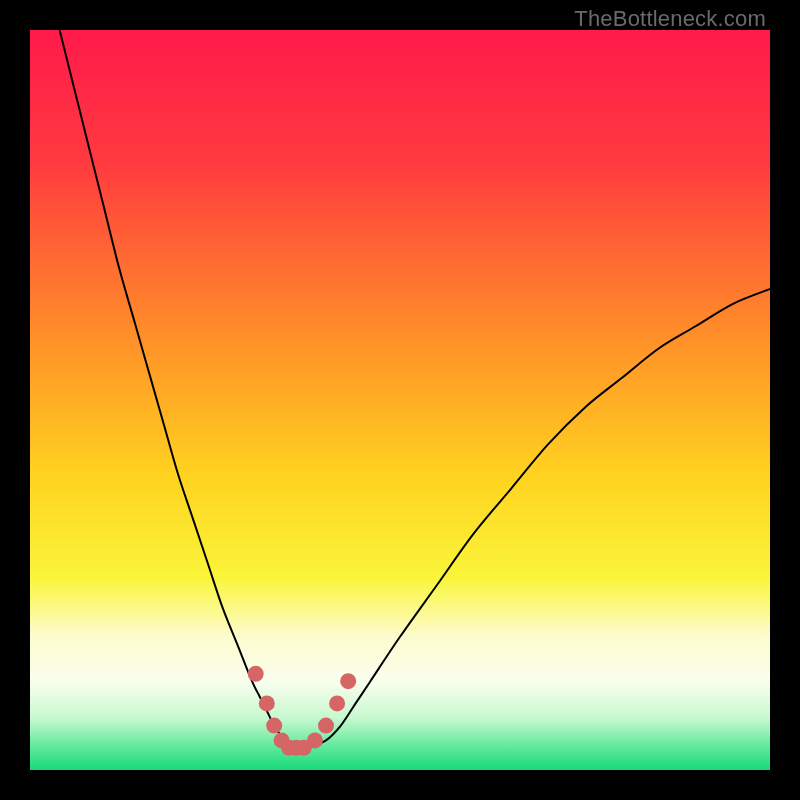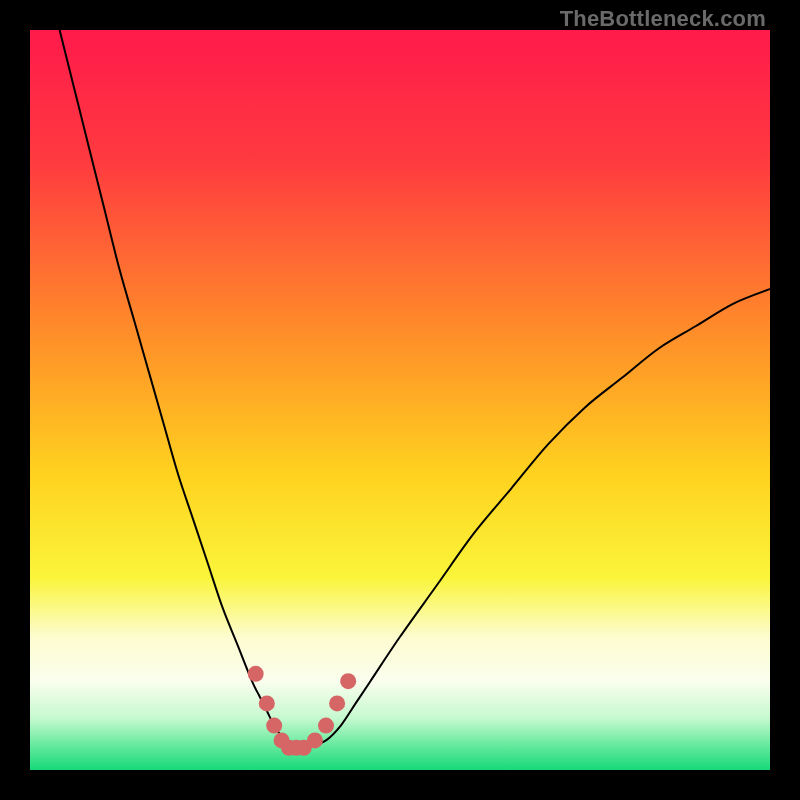--- a/index.html
+++ b/index.html
@@ -25,21 +25,21 @@
     top: 30px;
     width: 740px;
     height: 740px;
     overflow: hidden;
   }
   .watermark {
     position: absolute;
     top: 6px;
     right: 34px;
     font-size: 22px;
-    font-weight: 700;
+    font-weight: 400;
     color: #6a6a6a;
     letter-spacing: 0.2px;
   }
   svg {
     position: absolute;
     left: 0;
     top: 0;
   }
 </style>
 </head>

